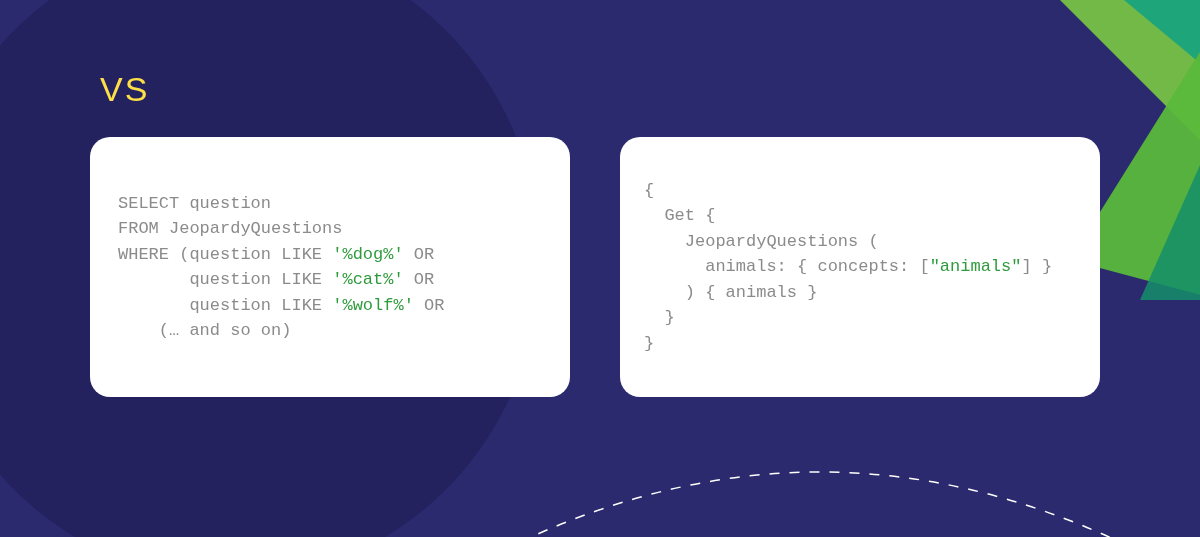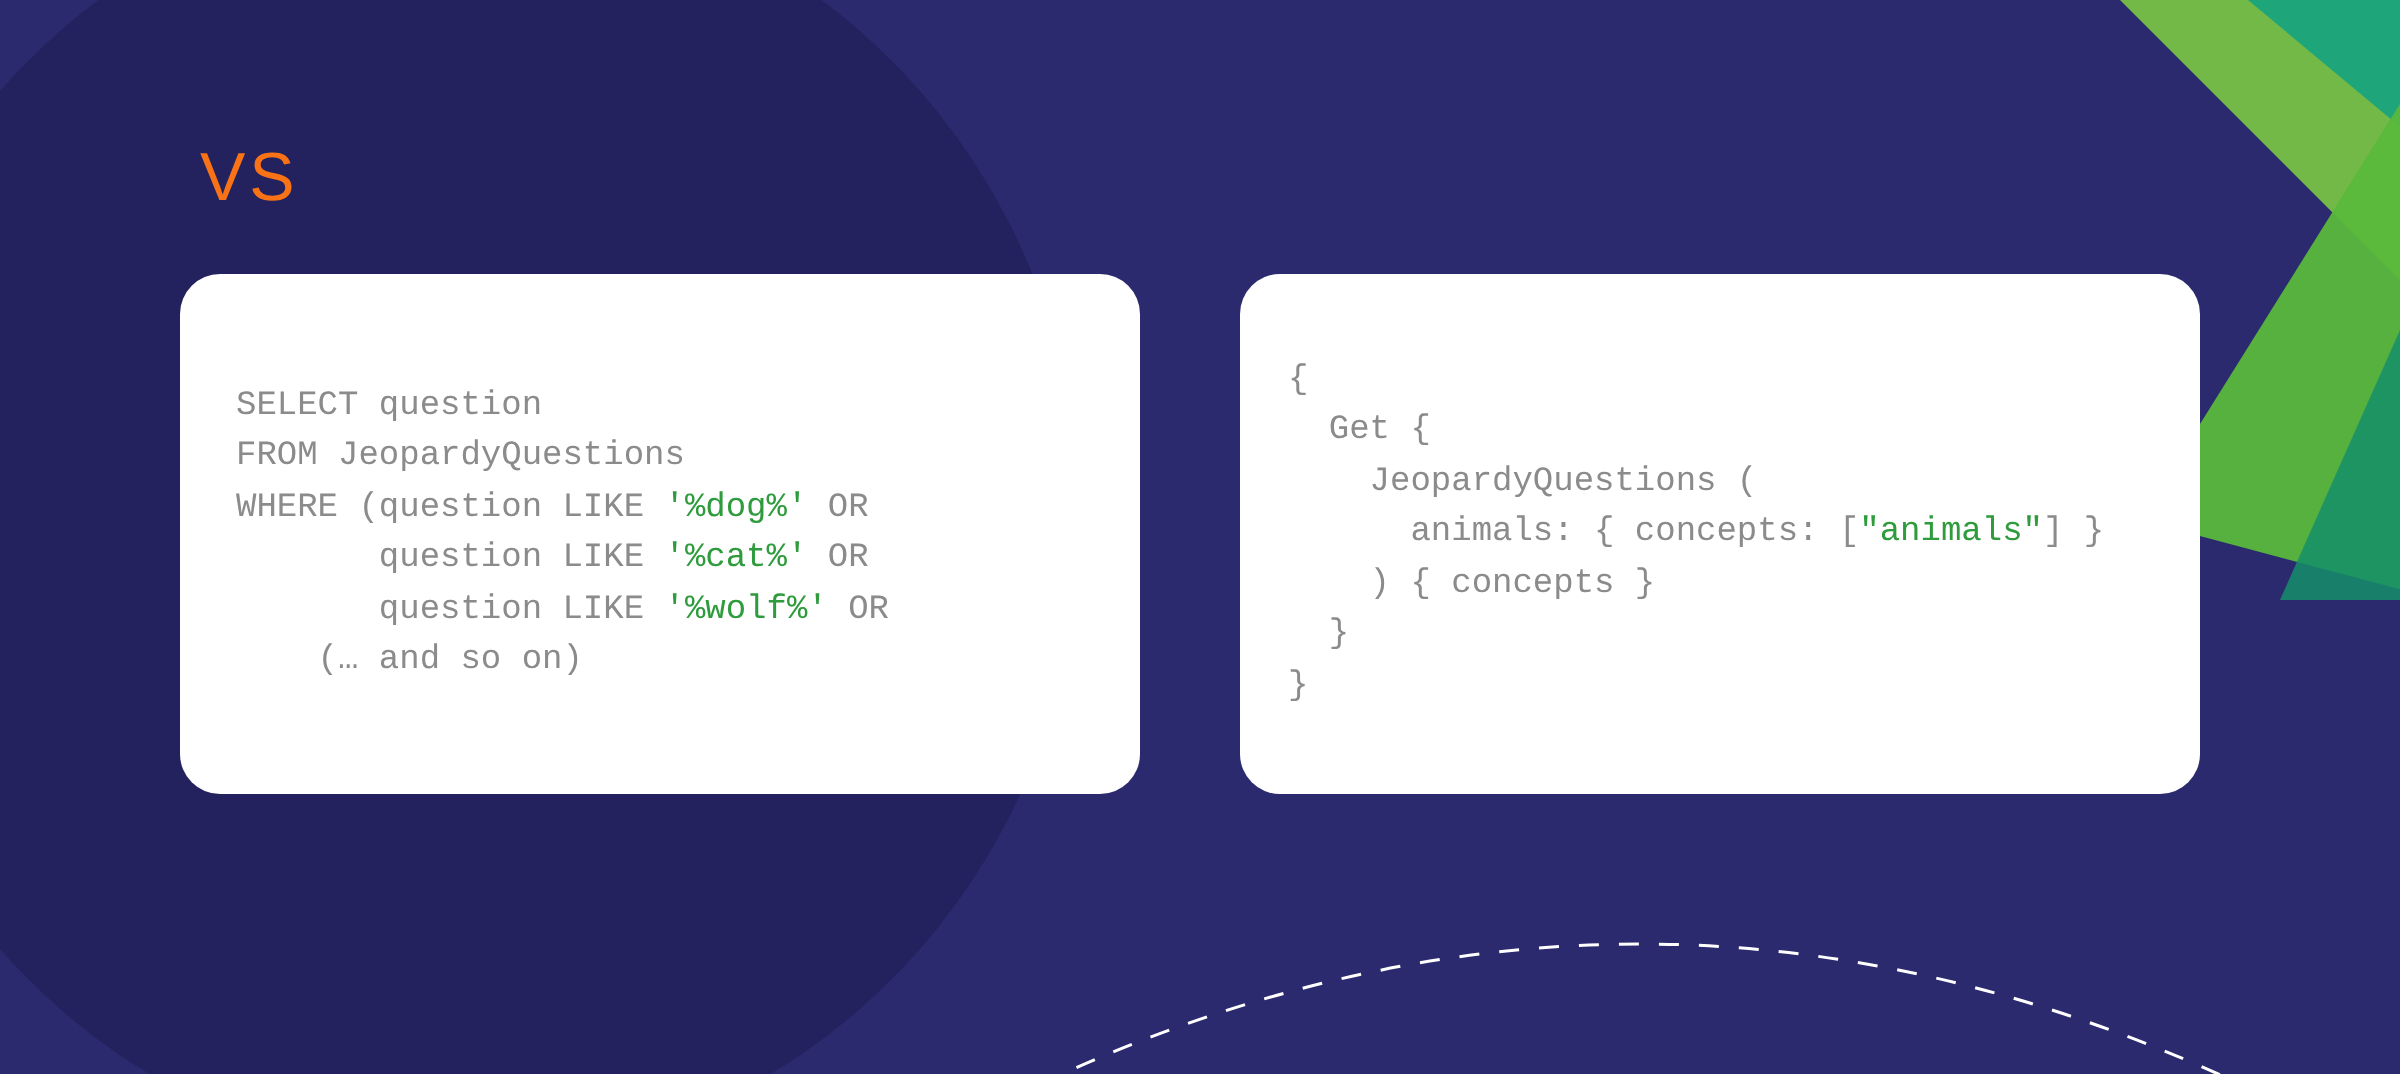--- a/index.html
+++ b/index.html
@@ -59,21 +59,21 @@
     margin-bottom: 28px;
     padding: 0 10px;
   }
   .title {
     color: #FFFFFF;
     font-size: 40px;
     font-weight: 600;
     letter-spacing: -0.5px;
   }
   .vs {
-    color: #f97316;
+    color: #fde047;
     font-size: 34px;
     font-weight: 500;
     letter-spacing: 2px;
   }
   .cards {
     display: flex;
     justify-content: space-between;
     gap: 30px;
   }
   .card {
@@ -132,18 +132,18 @@
 <span>       question LIKE </span><span class="green">'%cat%'</span><span> OR</span>
 <span>       question LIKE </span><span class="green">'%wolf%'</span><span> OR</span>
 <span>    (… and so on)</span></pre>
     </div>
 
     <div class="card right">
 <pre><span>{</span>
 <span>  Get {</span>
 <span>    JeopardyQuestions (</span>
 <span>      animals: { concepts: [</span><span class="green">"animals"</span><span>] }</span>
-<span>    ) { concepts }</span>
+<span>    ) { animals }</span>
 <span>  }</span>
 <span>}</span></pre>
     </div>
   </div>
 </div>
 
 </body></html>

